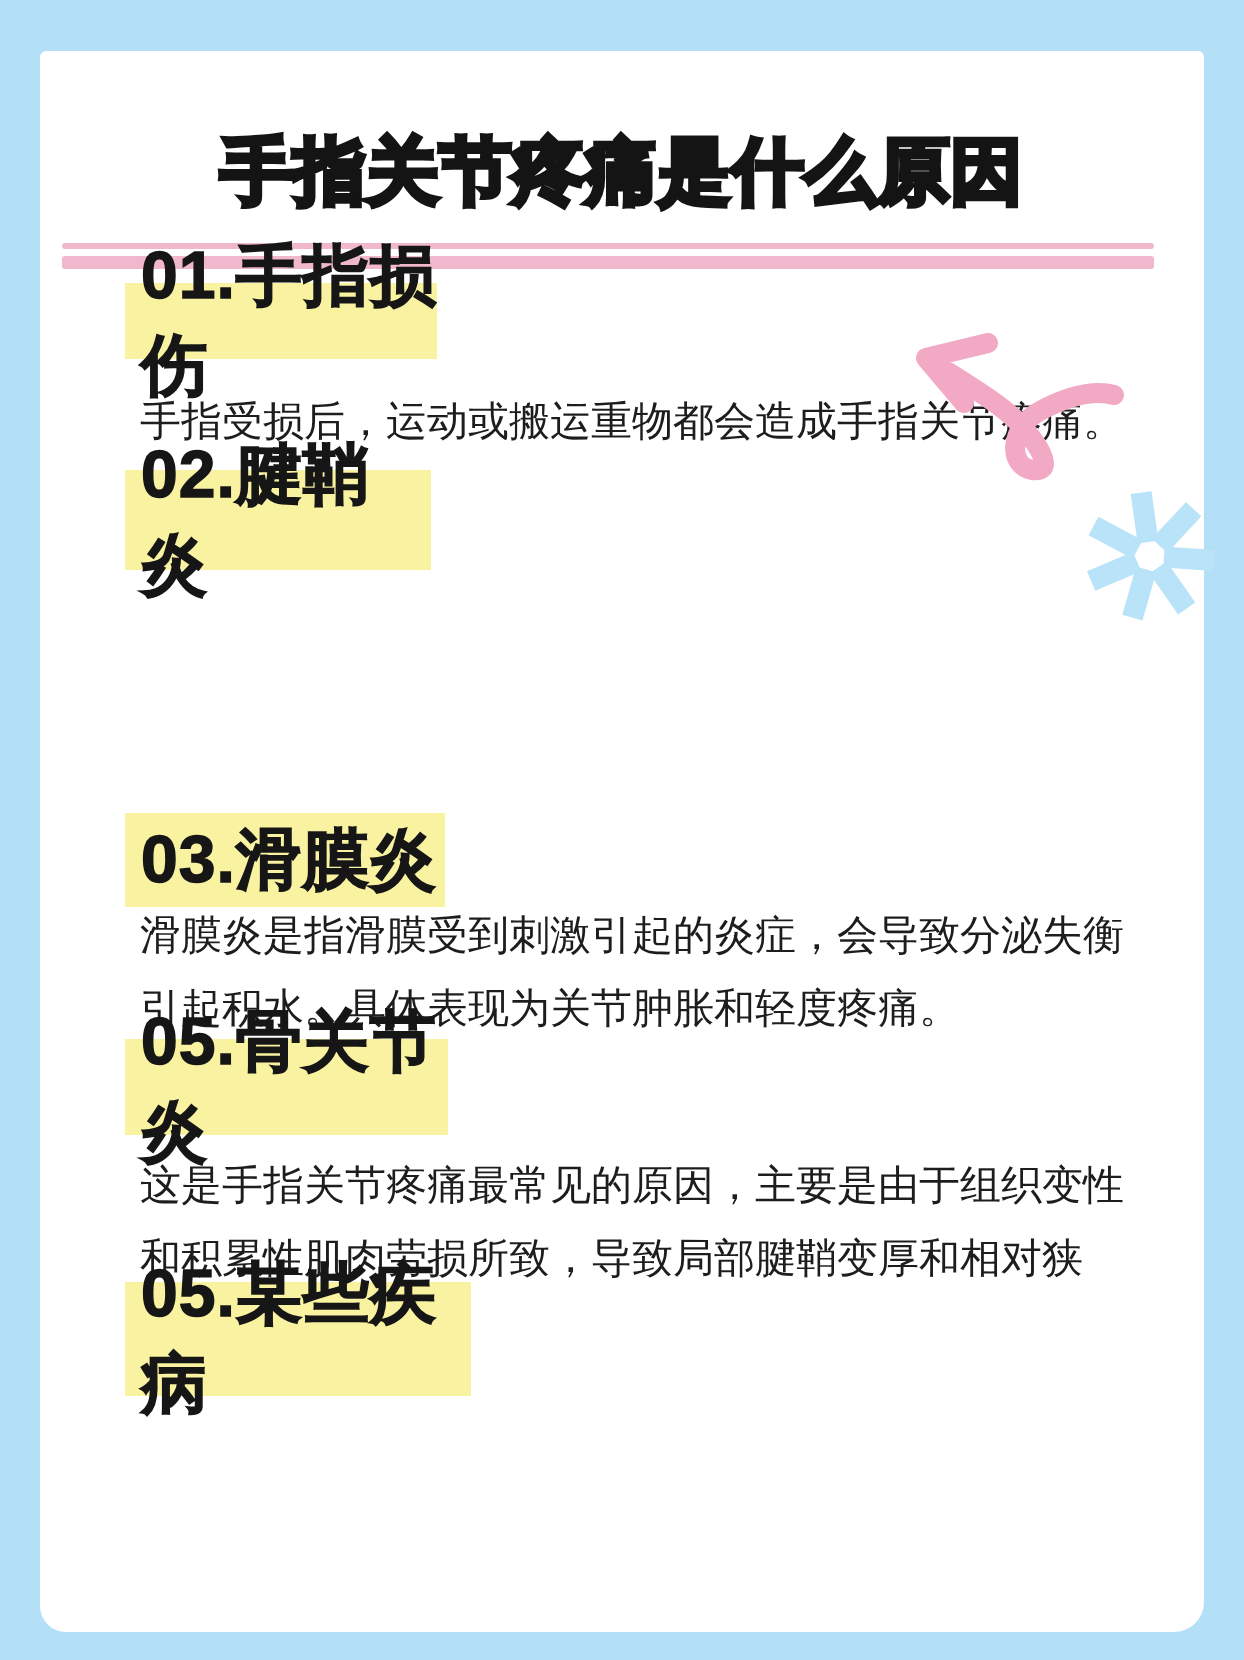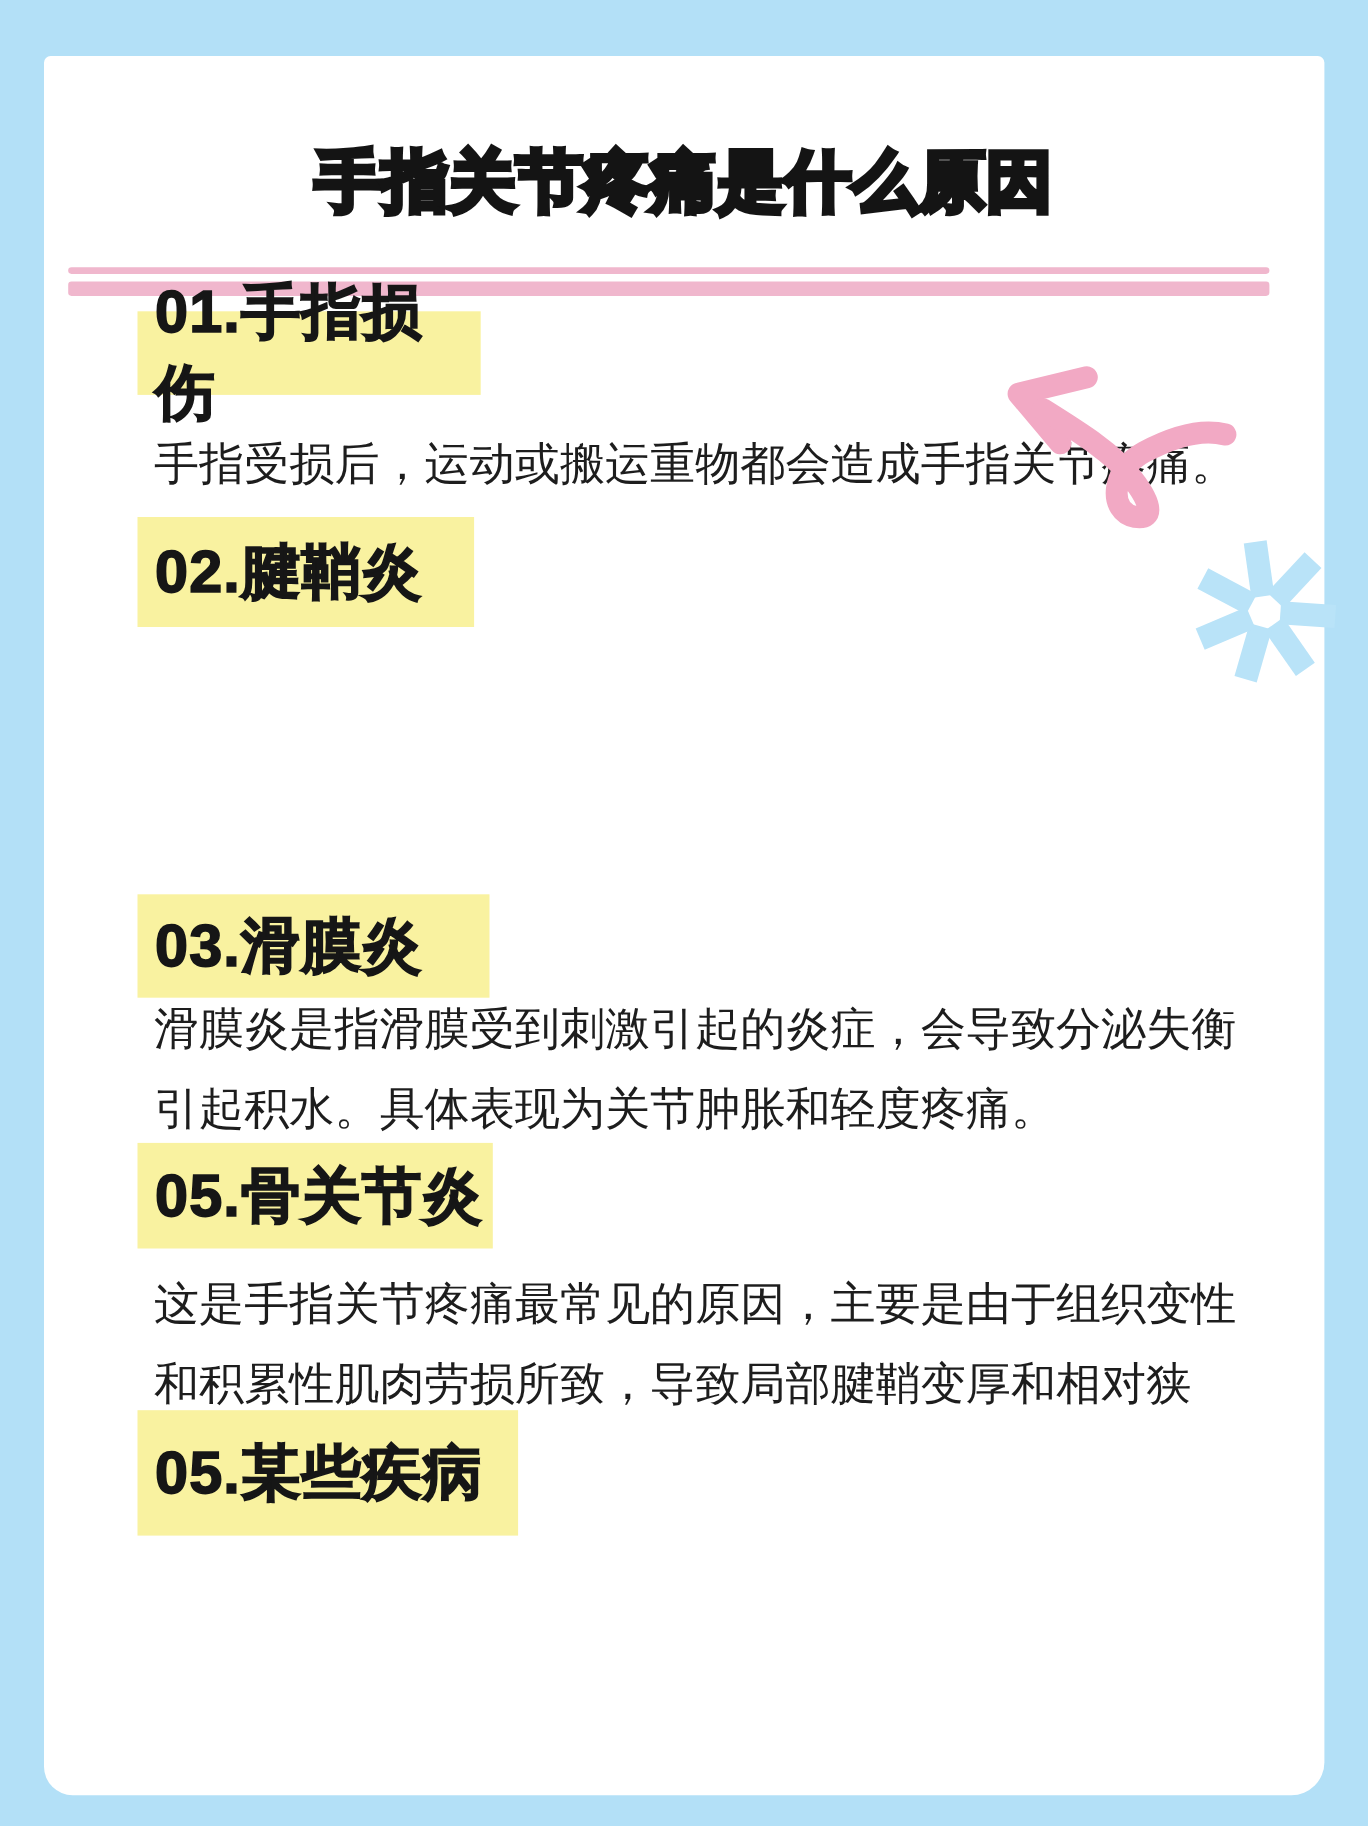--- a/index.html
+++ b/index.html
@@ -8,31 +8,31 @@
     background:#b3e0f7;
     font-family:"Liberation Sans","DejaVu Sans",sans-serif;
   }
   .card{
     position:absolute;left:40px;top:51px;width:1164px;height:1581px;
     background:#ffffff;border-radius:6px 6px 30px 26px;
   }
   .title{
     position:absolute;left:0;top:84px;width:100%;
     text-align:center;white-space:nowrap;
-    font-size:60px;font-weight:900;color:#141414;
+    font-size:72px;font-weight:900;color:#141414;
     letter-spacing:1px;line-height:1;
     -webkit-text-stroke:5px #141414;
   }
   .divider{position:absolute;left:22px;width:1092px;background:#f0b7cd;border-radius:3px;}
   .divider.thin{top:192px;height:6px;}
   .divider.thick{top:205px;height:13px;}
   .sec-head{
     position:absolute;left:85px;background:#f9f2a0;
     display:flex;align-items:center;box-sizing:border-box;
-    padding-left:16px;font-size:54px;font-weight:800;color:#161616;
+    padding-left:16px;font-size:66px;font-weight:800;color:#161616;
     -webkit-text-stroke:1.5px #161616;letter-spacing:1px;
   }
   .para{
     position:absolute;left:100px;width:992px;
     font-size:41px;line-height:73px;color:#1d1d1d;
     font-weight:500;letter-spacing:0;
   }
   .deco{position:absolute;pointer-events:none;}
   .wm-square{
     position:absolute;left:1118px;top:1548px;width:74px;height:64px;

